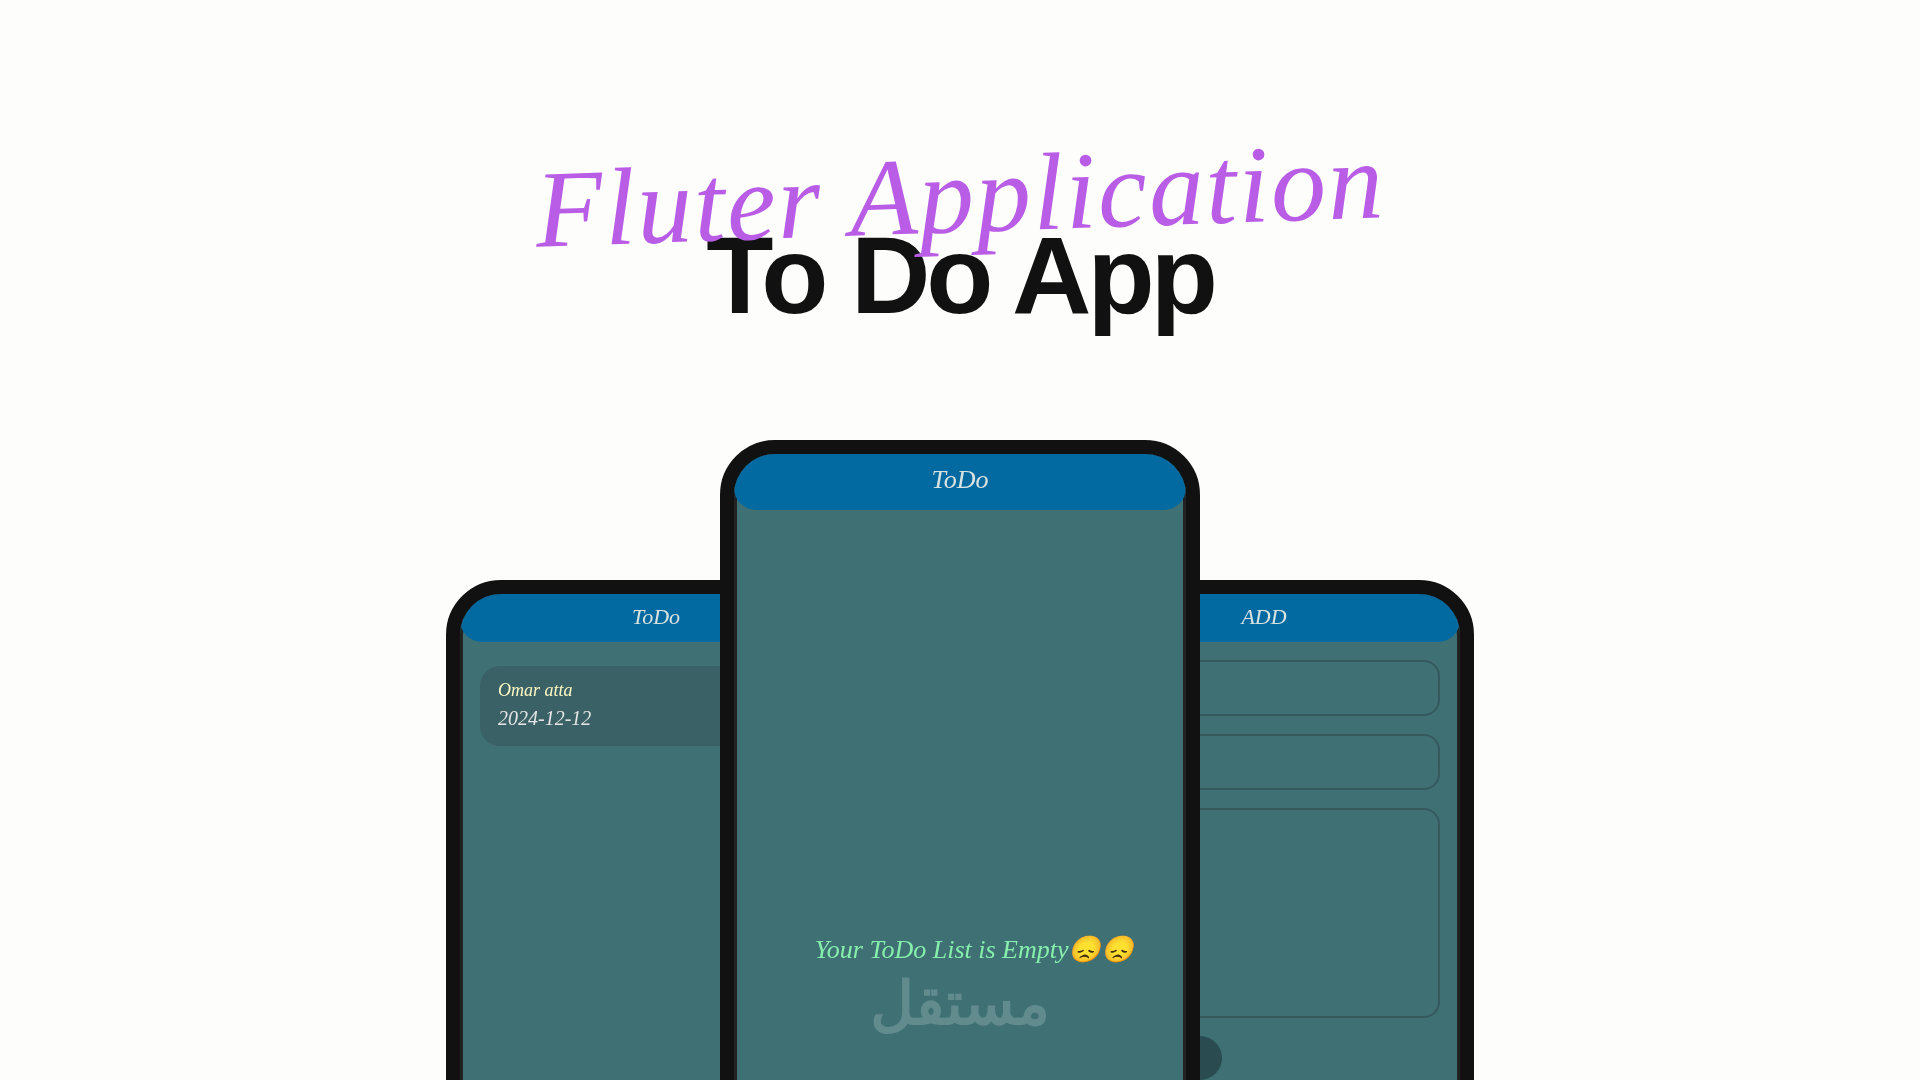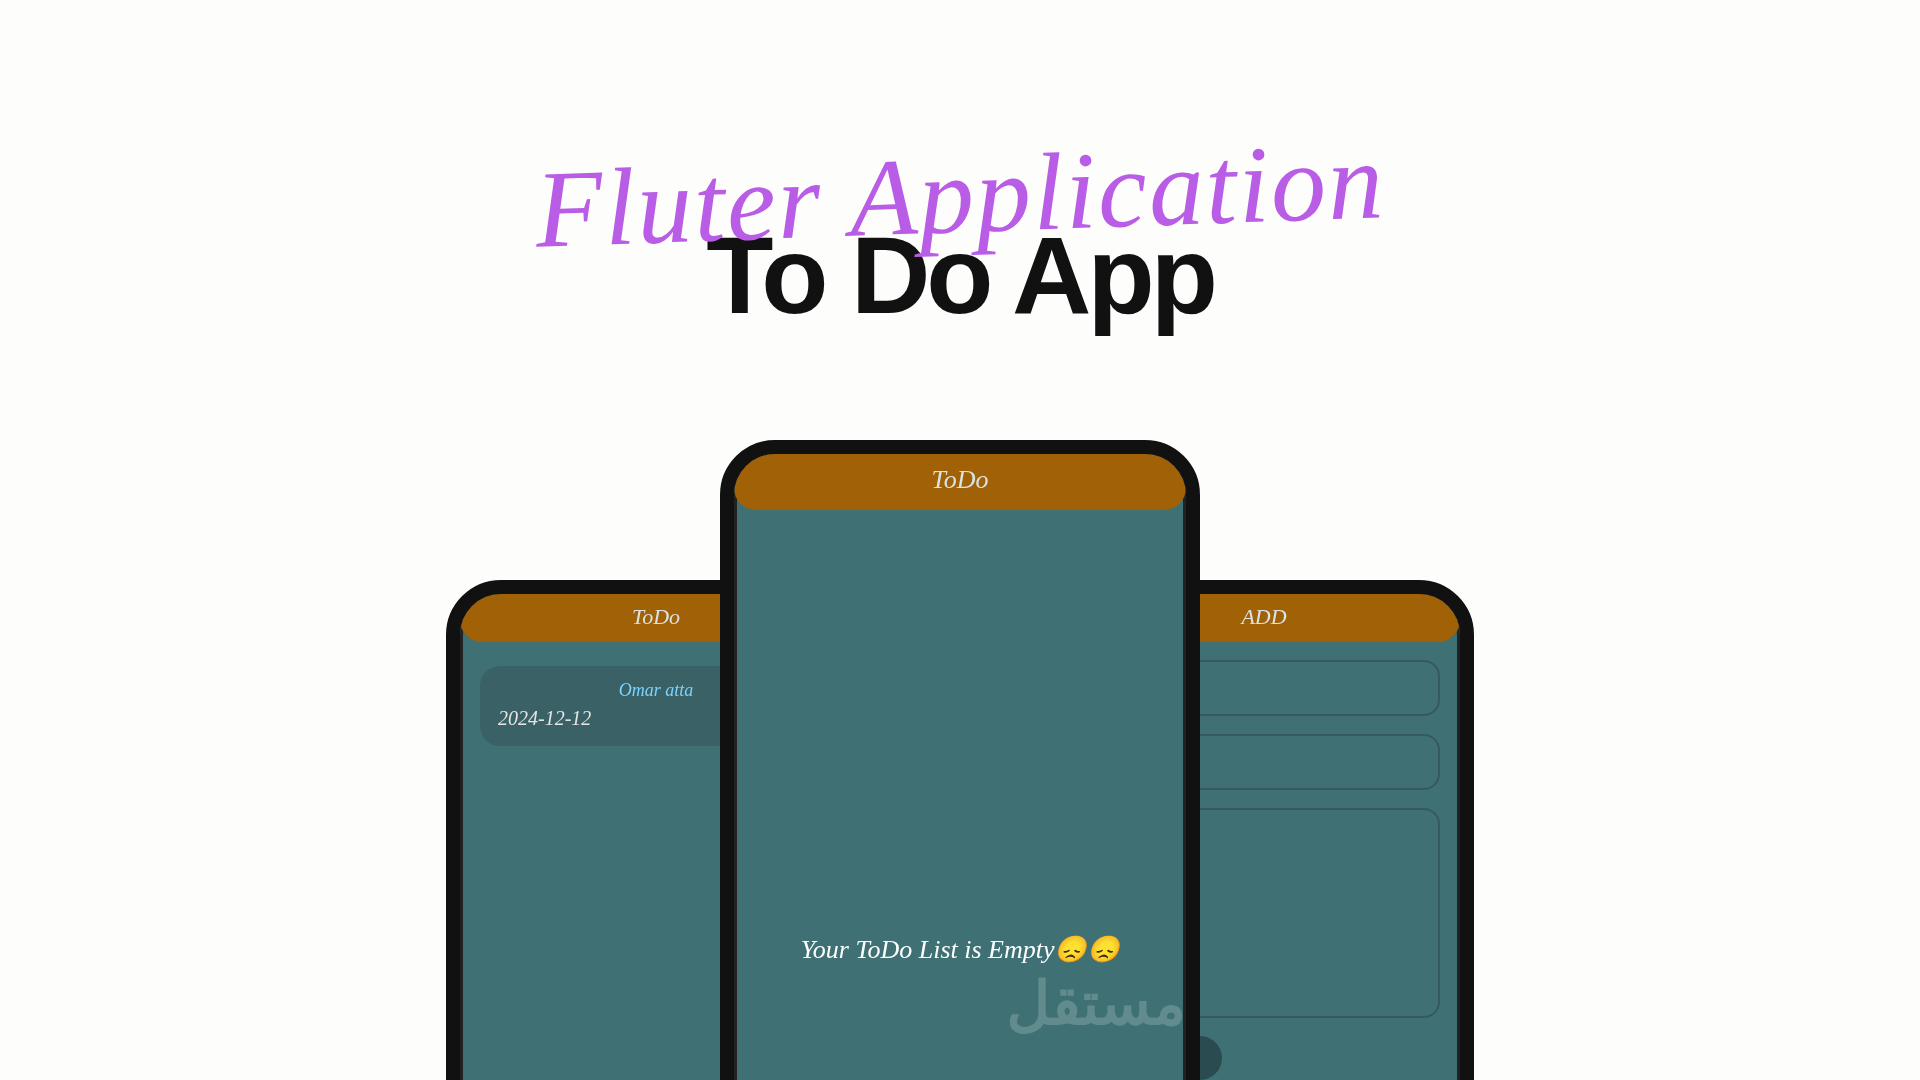--- a/index.html
+++ b/index.html
@@ -37,21 +37,21 @@
   
   .phone {
     position: absolute;
     border: 14px solid #111;
     border-radius: 55px;
     background: #3e7074;
     overflow: hidden;
     box-shadow: inset 0 0 0 3px #222;
   }
   .phone .header-bar {
-    background: #a16207;
+    background: #0369a1;
     color: #d9e3e1;
     font-family: "Brush Script MT", cursive;
     font-style: italic;
     text-align: center;
     border-bottom-left-radius: 22px;
     border-bottom-right-radius: 22px;
   }
 
   
   .side-btn {
@@ -73,28 +73,29 @@
     font-size: 26px;
     line-height: 52px;
   }
   .phone-center .empty-msg {
     position: absolute;
     top: 480px;
     width: 100%;
     text-align: center;
     font-family: "Brush Script MT", cursive;
     font-style: italic;
-    color: #ffffff;
+    color: #86efac;
     font-size: 26px;
+    margin-left: 14px;
   }
   .phone-center .watermark {
     position: absolute;
     top: 520px;
     width: 100%;
-    text-align: right;
+    text-align: center;
     color: #7ea2a1;
     opacity: 0.55;
   }
   .phone-center .watermark .ar {
     font-size: 60px;
     font-weight: 700;
     line-height: 1;
   }
   .phone-center .watermark .en {
     font-size: 22px;
@@ -120,23 +121,22 @@
   }
   .phone-left .task-card {
     margin: 24px 20px 0 20px;
     background: #3a6166;
     border-radius: 20px;
     padding: 14px 18px 16px 18px;
   }
   .phone-left .task-title {
     font-family: "Brush Script MT", cursive;
     font-style: italic;
-    color: #7dd3fc;
+    color: #fef9c3;
     font-size: 18px;
-    text-align: center;
   }
   .phone-left .task-date {
     font-family: "Brush Script MT", cursive;
     font-style: italic;
     color: #e5e5e5;
     font-size: 20px;
     margin-top: 6px;
   }
   .btn-l-l1 { left: -5px; top: 180px; width: 5px; height: 42px; }
   .btn-l-l2 { left: -5px; top: 240px; width: 5px; height: 90px; }

